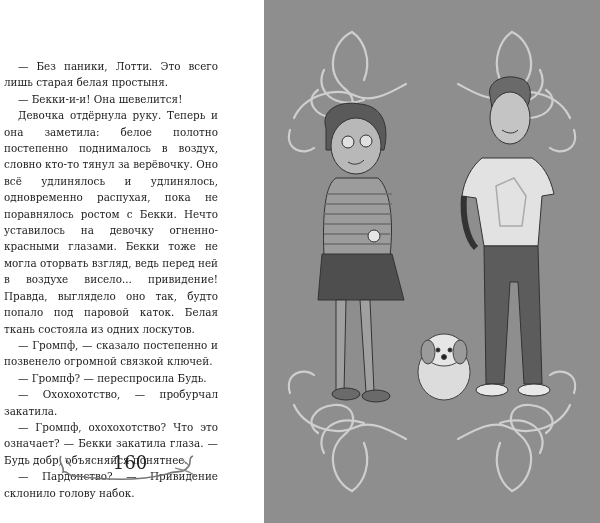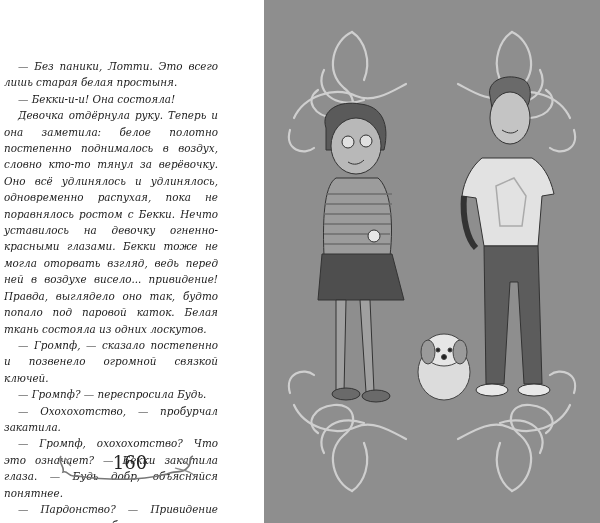--- a/index.html
+++ b/index.html
@@ -2,36 +2,36 @@
 <html><head>
 <meta charset="utf-8">
 <style>
   html, body { margin:0; padding:0; }
   body { width:600px; height:523px; overflow:hidden; background:#ffffff; position:relative; }
   .page-left { position:absolute; left:0; top:0; width:264px; height:523px; background:#ffffff; }
   .text-block {
     position:absolute; left:4px; top:58px; width:214px;
     font-family:"DejaVu Serif", serif; font-size:10.4px; line-height:16.4px; color:#1c1c1c;
   }
-  .p { text-align:justify; text-align-last:left; text-indent:14px; margin:0;font-style:italic; }
+  .p { text-align:justify; text-align-last:left; text-indent:14px; margin:0; }
   .footer { position:absolute; left:55px; top:448px; width:150px; height:36px; }
   .page-num {
     position:absolute; left:0; width:100%; top:4px; text-align:center;
     font-family:"DejaVu Serif", serif; font-size:18px; color:#222;
   }
   .page-right { position:absolute; left:264px; top:0; width:336px; height:523px; background:#8e8e8e; overflow:hidden; }
   .page-right svg { position:absolute; left:0; top:0; }
 </style>
 </head>
 <body>
 
 <div class="page-left">
   <div class="text-block">
     <p class="p">— Без паники, Лотти. Это всего лишь старая белая простыня.</p>
-    <p class="p">— Бекки-и-и! Она состояла!</p>
+    <p class="p">— Бекки-и-и! Она шевелится!</p>
     <p class="p">Девочка отдёрнула руку. Теперь и она заметила: белое полотно постепенно под­нималось в воздух, словно кто-то тянул за верёвочку. Оно всё удлинялось и удли­нялось, одновременно распухая, пока не поравнялось ростом с Бекки. Нечто уста­вилось на девочку огненно-красными глазами. Бекки тоже не могла оторвать взгляд, ведь перед ней в воздухе висело... привидение! Правда, выглядело оно так, будто попало под паровой каток. Белая ткань состояла из одних лоскутов.</p>
     <p class="p">— Громпф, — сказало постепенно и по­звенело огромной связкой ключей.</p>
     <p class="p">— Громпф? — переспросила Будь.</p>
     <p class="p">— Охохохотство, — пробурчал закатила.</p>
     <p class="p">— Громпф, охохохотство? Что это озна­чает? — Бекки закатила глаза. — Будь добр, объясняйся понятнее.</p>
     <p class="p">— Пардонство? — Привидение склонило голову набок.</p>
   </div>
 
   <div class="footer">
     <svg width="150" height="36" viewBox="0 0 150 36">

